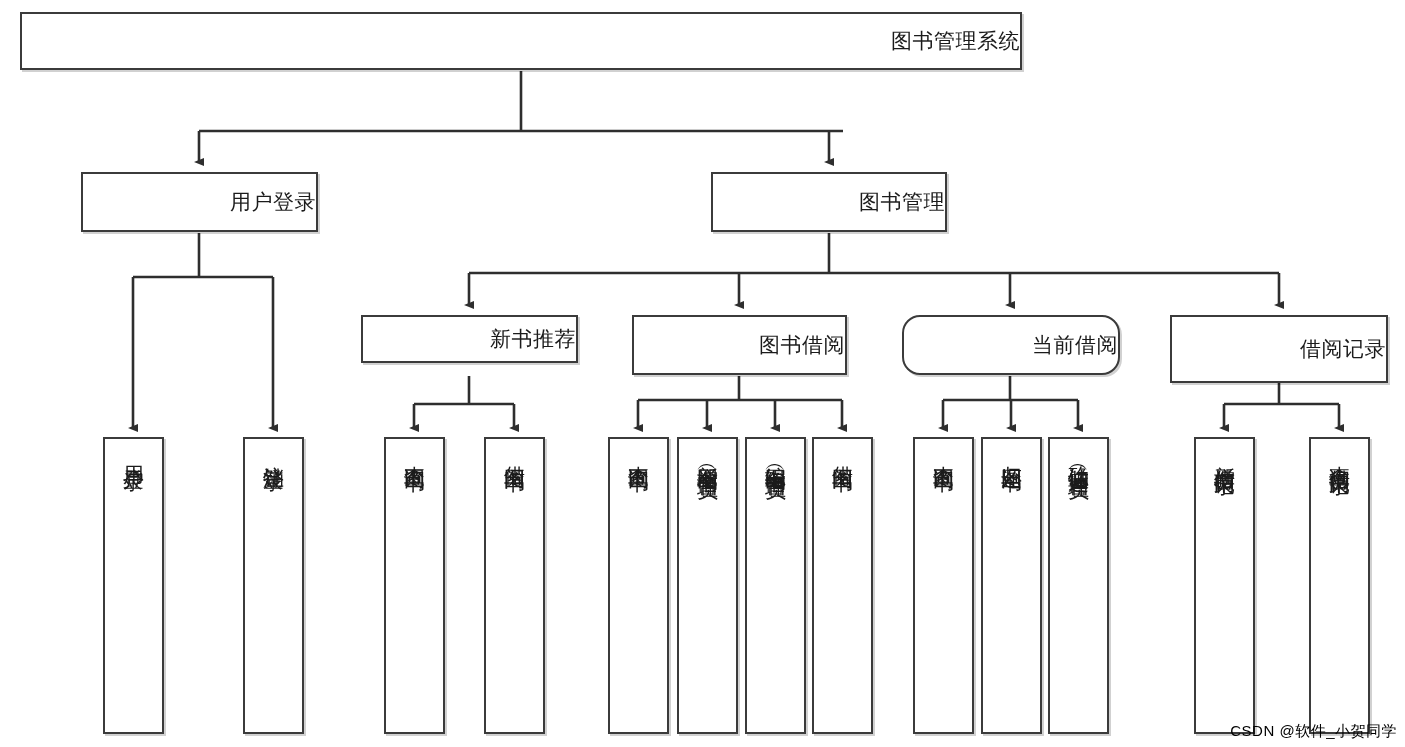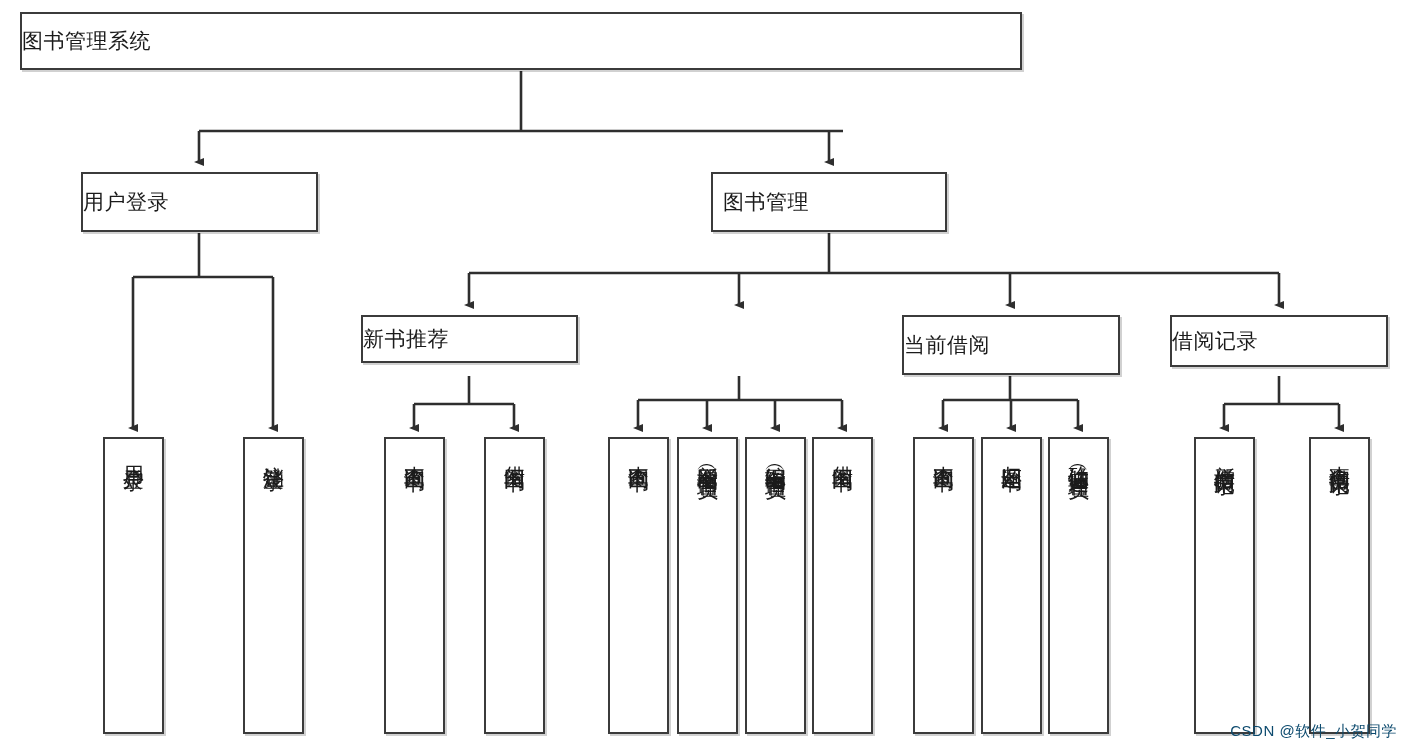--- a/index.html
+++ b/index.html
@@ -25,21 +25,21 @@
     height: 747px;
     pointer-events: none;
   }
   .node {
     position: absolute;
     box-sizing: border-box;
     border: 2px solid #3b3b3b;
     background: #ffffff;
     display: flex;
     align-items: center;
-    justify-content: flex-start;
+    justify-content: flex-end;
     box-shadow: 2px 2px 0 rgba(0,0,0,0.18);
   }
   .node .lbl {
     color: #1b1b1b;
     font-size: 21px;
     line-height: 1.25;
     letter-spacing: 0.5px;
     text-align: center;
     white-space: nowrap;
   }
@@ -54,21 +54,21 @@
     font-size: 21px;
     line-height: 1.15;
     letter-spacing: 2px;
     white-space: normal;
   }
   .watermark {
     position: absolute;
     right: 8px;
     bottom: 6px;
     font-size: 15px;
-    color: #0c4a6e;
+    color: #000000;
     letter-spacing: 0.5px;
     user-select: none;
   }
 </style>
 </head>
 <body>
 
 <div id="canvas">
 
   <svg id="wires" viewBox="0 0 1405 747">
@@ -128,24 +128,27 @@
   <div class="node" style="left:81px; top:172px; width:237px; height:60px;">
     <span class="lbl">用户登录</span>
   </div>
   <div class="node" style="left:711px; top:172px; width:236px; height:60px;padding-left:10px;">
     <span class="lbl">图书管理</span>
   </div>
 
   <div class="node" style="left:361px; top:315px; width:217px; height:48px;">
     <span class="lbl">新书推荐</span>
   </div>
-  <div class="node" style="left:902px; top:315px; width:218px; height:60px;">
+  <div class="node" style="left:632px; top:315px; width:215px; height:60px;">
+    <span class="lbl">图书借阅</span>
+  </div>
+  <div class="node" style="left:902px; top:315px; width:218px; height:60px;border-radius:18px;">
     <span class="lbl">当前借阅</span>
   </div>
-  <div class="node" style="left:1170px; top:315px; width:218px; height:52px;">
+  <div class="node" style="left:1170px; top:315px; width:218px; height:68px;">
     <span class="lbl">借阅记录</span>
   </div>
 
   <div class="node vert" style="left:103px; top:437px; width:61px; height:297px;">
     <span class="lbl">用户登录</span>
   </div>
   <div class="node vert" style="left:243px; top:437px; width:61px; height:297px;">
     <span class="lbl">注销登录</span>
   </div>
 

